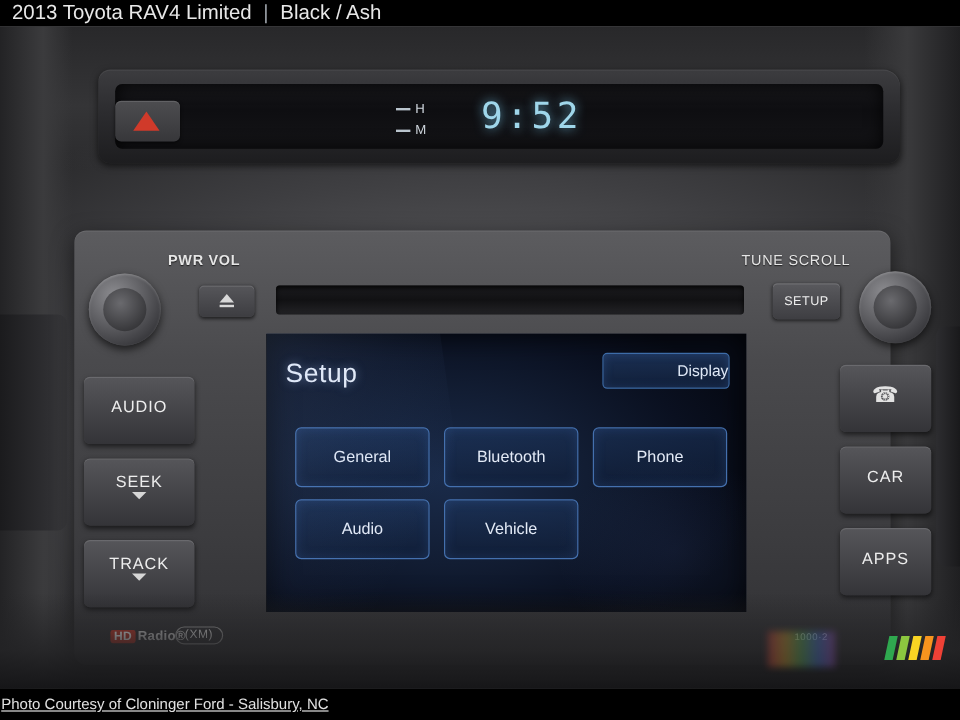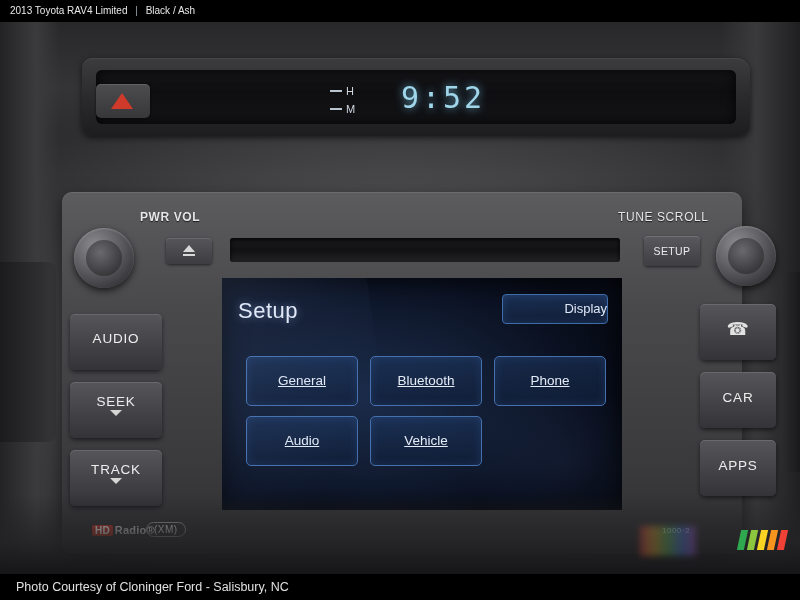--- a/index.html
+++ b/index.html
@@ -20,44 +20,45 @@
     background: #000;
   }
 
   
   .topbar {
     position: absolute;
     left: 0; top: 0;
     width: 800px; height: 22px;
     background: #000;
     color: #e8e8e8;
-    font-size: 10px;
+    font-size: 17px;
     line-height: 22px;
     padding-left: 10px;
     box-sizing: border-box;
     white-space: nowrap;
   }
   .topbar .sep {
     color: #9aa0a6;
     margin: 0 5px;
   }
   .topbar .trim { color: #e8e8e8; }
 
   
   .bottombar {
     position: absolute;
     left: 0; bottom: 0;
     width: 800px; height: 26px;
     background: #000;
     color: #e0e0e0;
     font-size: 12.5px;
     line-height: 26px;
-    padding-left: 16px;
+    padding-left: 1px;
     box-sizing: border-box;
     white-space: nowrap;
+    text-decoration: underline;
   }
 
   
   .photo {
     position: absolute;
     left: 0; top: 22px;
     width: 800px; height: 552px;
     overflow: hidden;
     background: #4a4a4c;
   }
@@ -368,21 +369,20 @@
     position: absolute;
     width: 110px; height: 48px;
     border: 1px solid #4470ae;
     border-radius: 5px;
     background: linear-gradient(180deg, rgba(30,56,98,0.55) 0%, rgba(16,30,56,0.75) 100%);
     color: #e4ebf7;
     font-size: 13.5px;
     text-align: center;
     line-height: 48px;
     box-shadow: inset 0 0 10px rgba(70,120,200,0.22);
-    text-decoration: underline;
   }
   .tile.r0c0 { left: 0;   top: 0; }
   .tile.r0c1 { left: 124px; top: 0; }
   .tile.r0c2 { left: 248px; top: 0; }
   .tile.r1c0 { left: 0;   top: 60px; }
   .tile.r1c1 { left: 124px; top: 60px; }
 
   
   .hd-radio {
     position: absolute;

